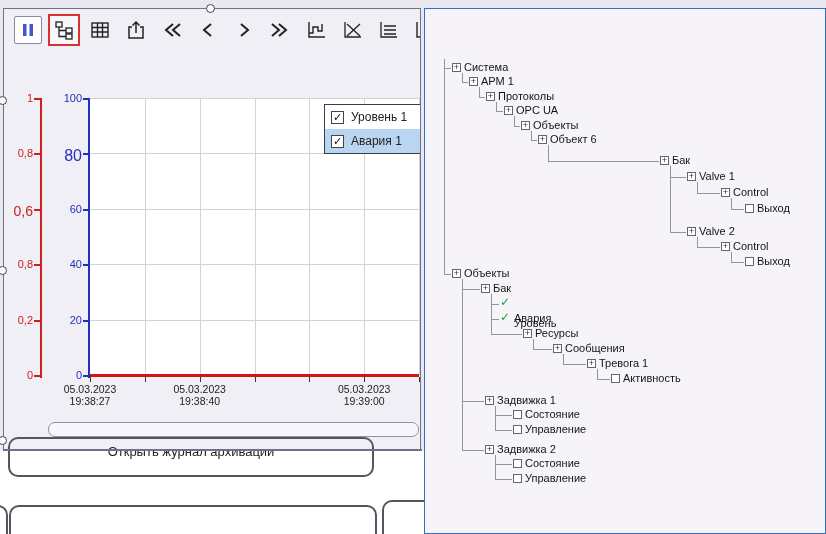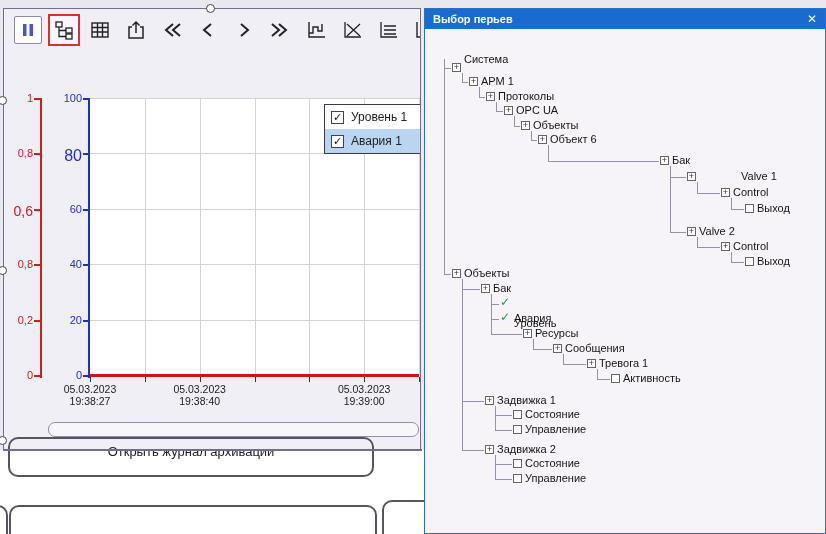--- a/index.html
+++ b/index.html
@@ -269,24 +269,20 @@
 
 <div id="bottom-button">Открыть журнал архивации</div>
 <div id="window-bottom-line"></div>
 
 <div class="handle" style="left:-2px; top:96px;"></div>
 <div class="handle" style="left:-2px; top:266px;"></div>
 <div class="handle" style="left:-2px; top:436px;"></div>
 <div class="handle" style="left:206px; top:4px;"></div>
 
 <div id="pen-panel">
-  <div class="panel-title">
-    <span>Выбор перьев</span>
-    <span class="close-x">✕</span>
-  </div>
   <div id="tree-layer">
       <div class="tline" style="left: 19px; top: 50px; width: 1px; height: 215px;"></div>
       <div class="tline" style="left: 19px; top: 59px; width: 7px; height: 1px;"></div>
       <div class="tline" style="left: 19px; top: 265px; width: 7px; height: 1px;"></div>
       <div class="tline" style="left: 37px; top: 64px; width: 1px; height: 9px;"></div>
       <div class="tline" style="left: 37px; top: 73px; width: 6px; height: 1px;"></div>
       <div class="tline" style="left: 54px; top: 78px; width: 1px; height: 10px;"></div>
       <div class="tline" style="left: 54px; top: 88px; width: 6px; height: 1px;"></div>
       <div class="tline" style="left: 71px; top: 93px; width: 1px; height: 9px;"></div>
       <div class="tline" style="left: 71px; top: 102px; width: 7px; height: 1px;"></div>
@@ -321,35 +317,35 @@
       <div class="tline" style="left: 138px; top: 355px; width: 23px; height: 1px;"></div>
       <div class="tline" style="left: 172px; top: 360px; width: 1px; height: 10px;"></div>
       <div class="tline" style="left: 172px; top: 370px; width: 13px; height: 1px;"></div>
       <div class="tline" style="left: 70px; top: 397px; width: 1px; height: 24px;"></div>
       <div class="tline" style="left: 70px; top: 406px; width: 17px; height: 1px;"></div>
       <div class="tline" style="left: 70px; top: 421px; width: 17px; height: 1px;"></div>
       <div class="tline" style="left: 70px; top: 446px; width: 1px; height: 24px;"></div>
       <div class="tline" style="left: 70px; top: 455px; width: 17px; height: 1px;"></div>
       <div class="tline" style="left: 70px; top: 470px; width: 17px; height: 1px;"></div>
       <div class="tnode-box" style="left: 27px; top: 54px;">+</div>
-      <div class="tnode-label" style="left: 39px; top: 44px;">Система</div>
+      <div class="tnode-label" style="left: 39px; top: 52px;">Система</div>
       <div class="tnode-box" style="left: 44px; top: 68px;">+</div>
       <div class="tnode-label" style="left: 56px; top: 66px;">АРМ 1</div>
       <div class="tnode-box" style="left: 61px; top: 83px;">+</div>
       <div class="tnode-label" style="left: 73px; top: 81px;">Протоколы</div>
       <div class="tnode-box" style="left: 79px; top: 97px;">+</div>
       <div class="tnode-label" style="left: 91px; top: 95px;">OPC UA</div>
       <div class="tnode-box" style="left: 96px; top: 112px;">+</div>
       <div class="tnode-label" style="left: 108px; top: 110px;">Объекты</div>
       <div class="tnode-box" style="left: 113px; top: 126px;">+</div>
       <div class="tnode-label" style="left: 125px; top: 124px;">Объект 6</div>
       <div class="tnode-box" style="left: 235px; top: 147px;">+</div>
       <div class="tnode-label" style="left: 247px; top: 145px;">Бак</div>
       <div class="tnode-box" style="left: 262px; top: 163px;">+</div>
-      <div class="tnode-label" style="left: 274px; top: 161px; margin-left: 42px;">Valve 1</div>
+      <div class="tnode-label" style="left: 274px; top: 161px;">Valve 1</div>
       <div class="tnode-box" style="left: 296px; top: 179px;">+</div>
       <div class="tnode-label" style="left: 308px; top: 177px;">Control</div>
       <div class="tnode-box" style="left: 320px; top: 195px;"></div>
       <div class="tnode-label" style="left: 332px; top: 193px;">Выход</div>
       <div class="tnode-box" style="left: 262px; top: 218px;">+</div>
       <div class="tnode-label" style="left: 274px; top: 216px;">Valve 2</div>
       <div class="tnode-box" style="left: 296px; top: 233px;">+</div>
       <div class="tnode-label" style="left: 308px; top: 231px;">Control</div>
       <div class="tnode-box" style="left: 320px; top: 248px;"></div>
       <div class="tnode-label" style="left: 332px; top: 246px;">Выход</div>

